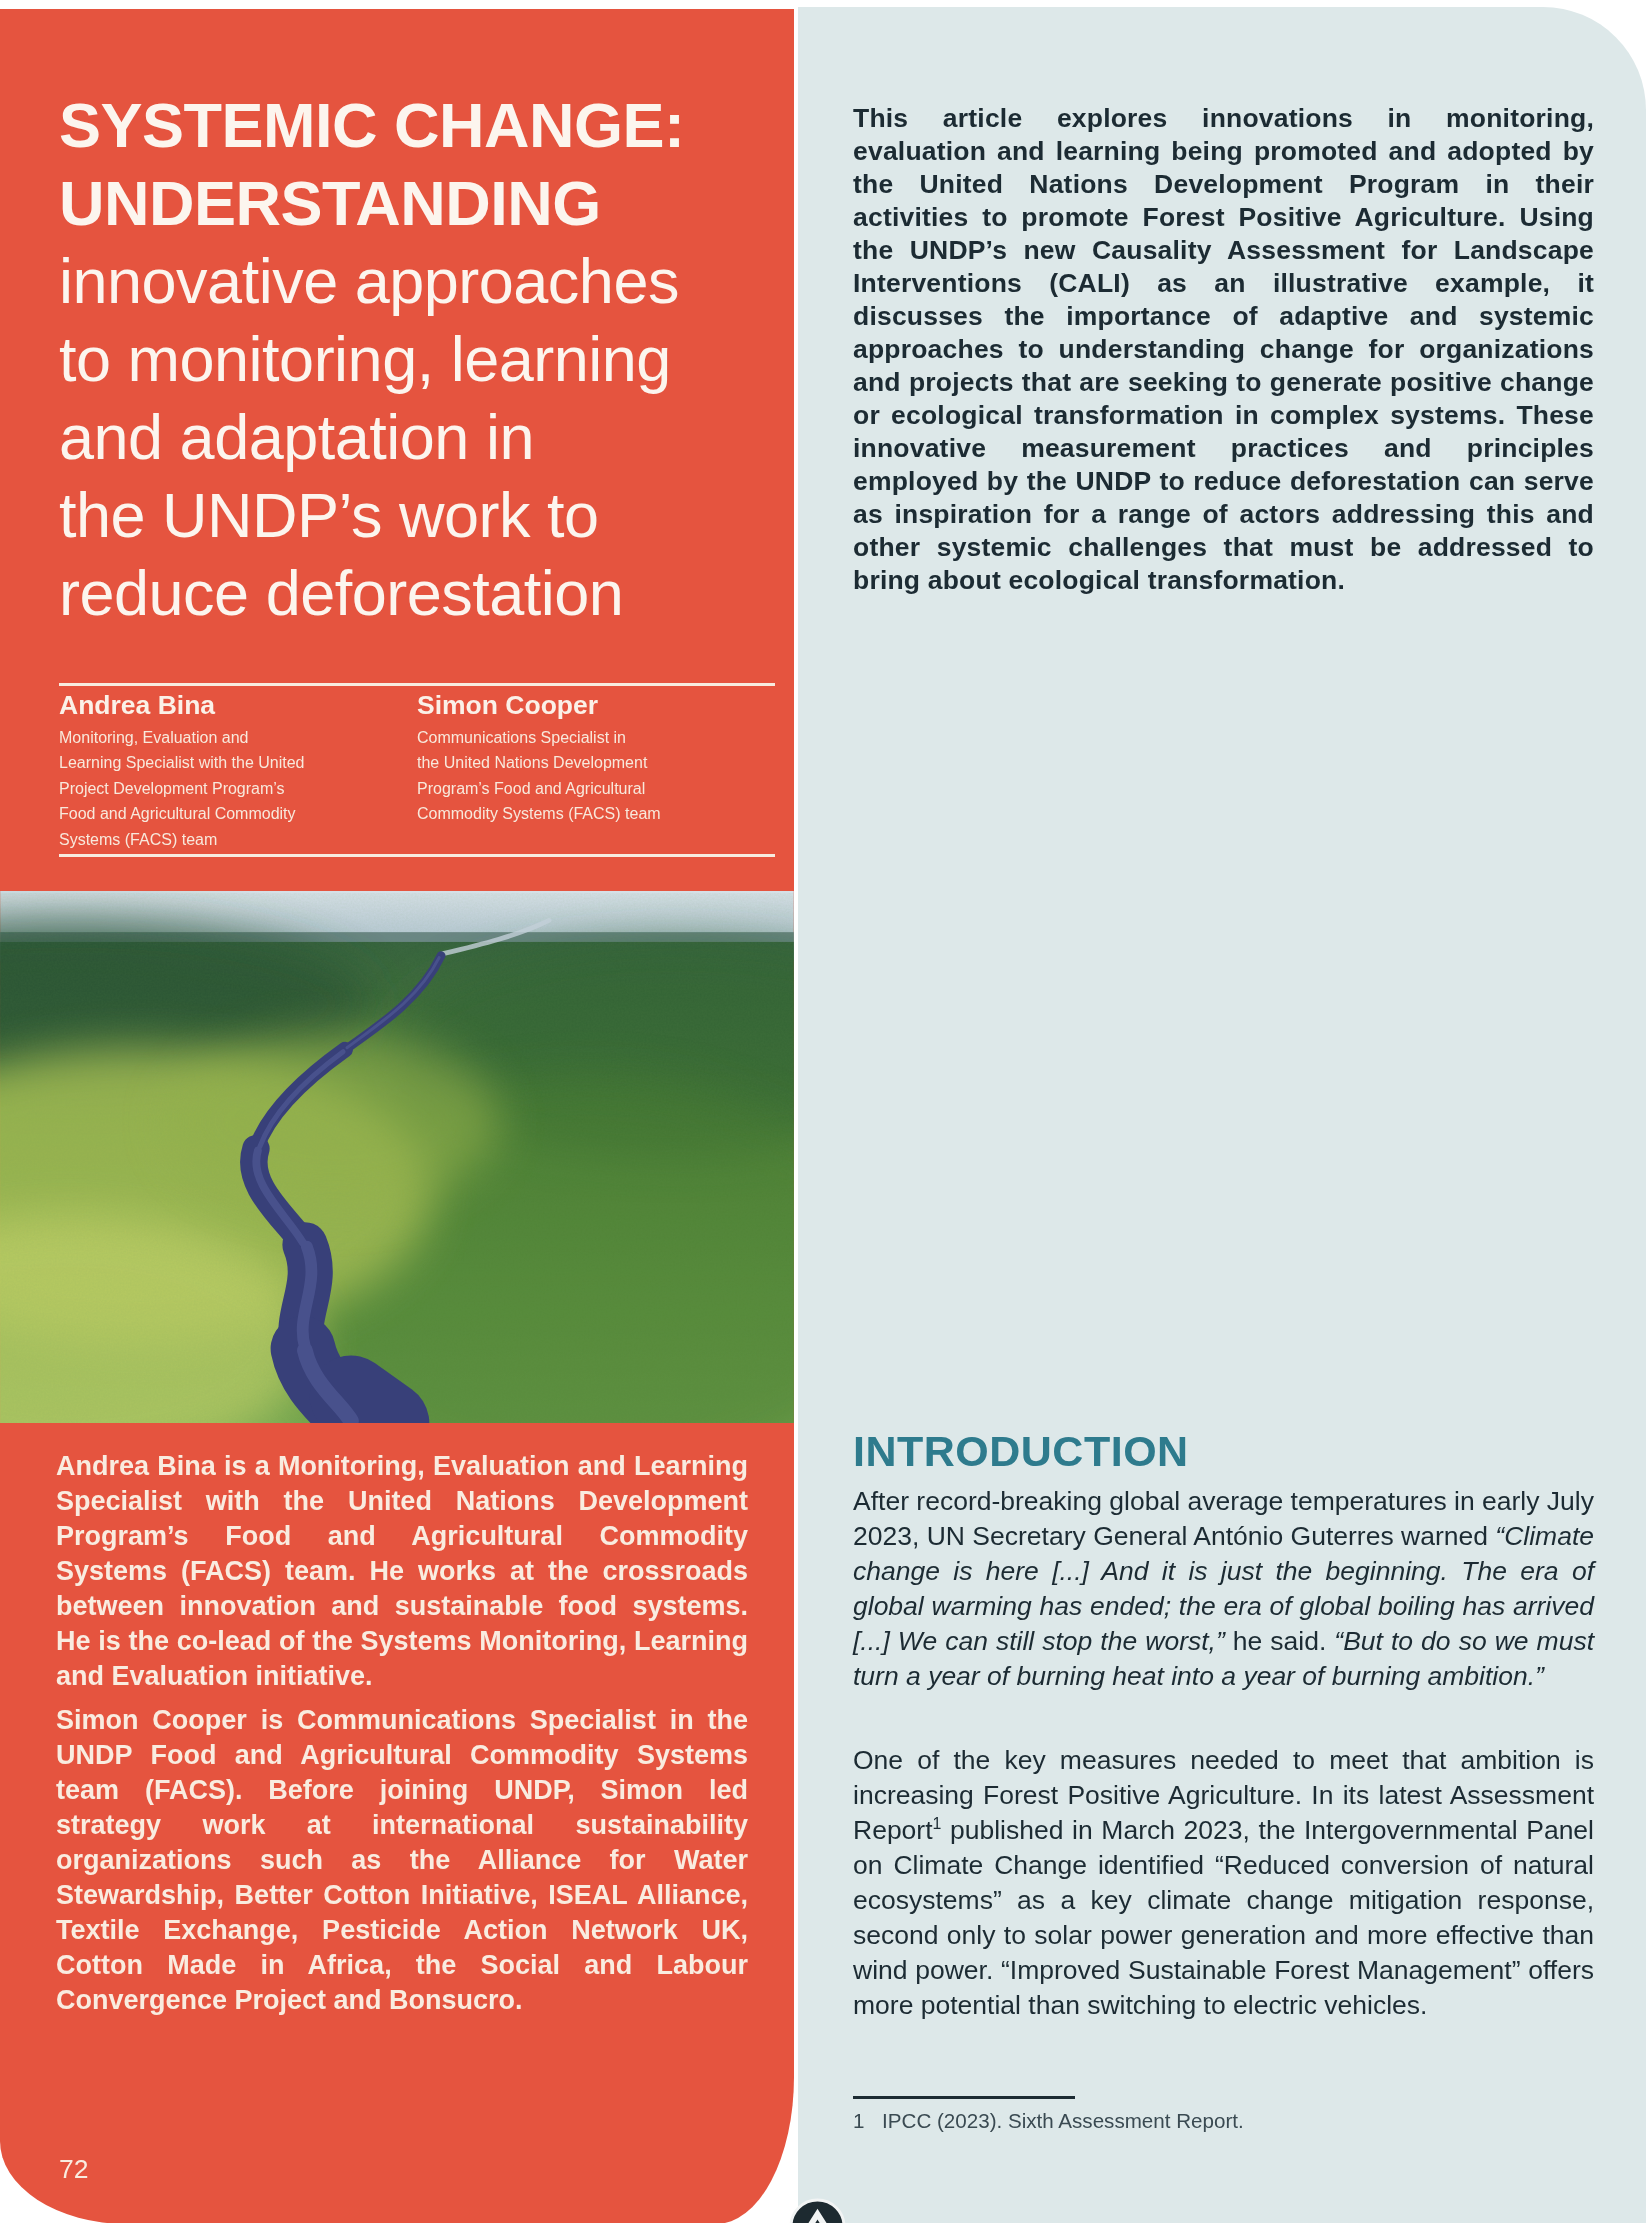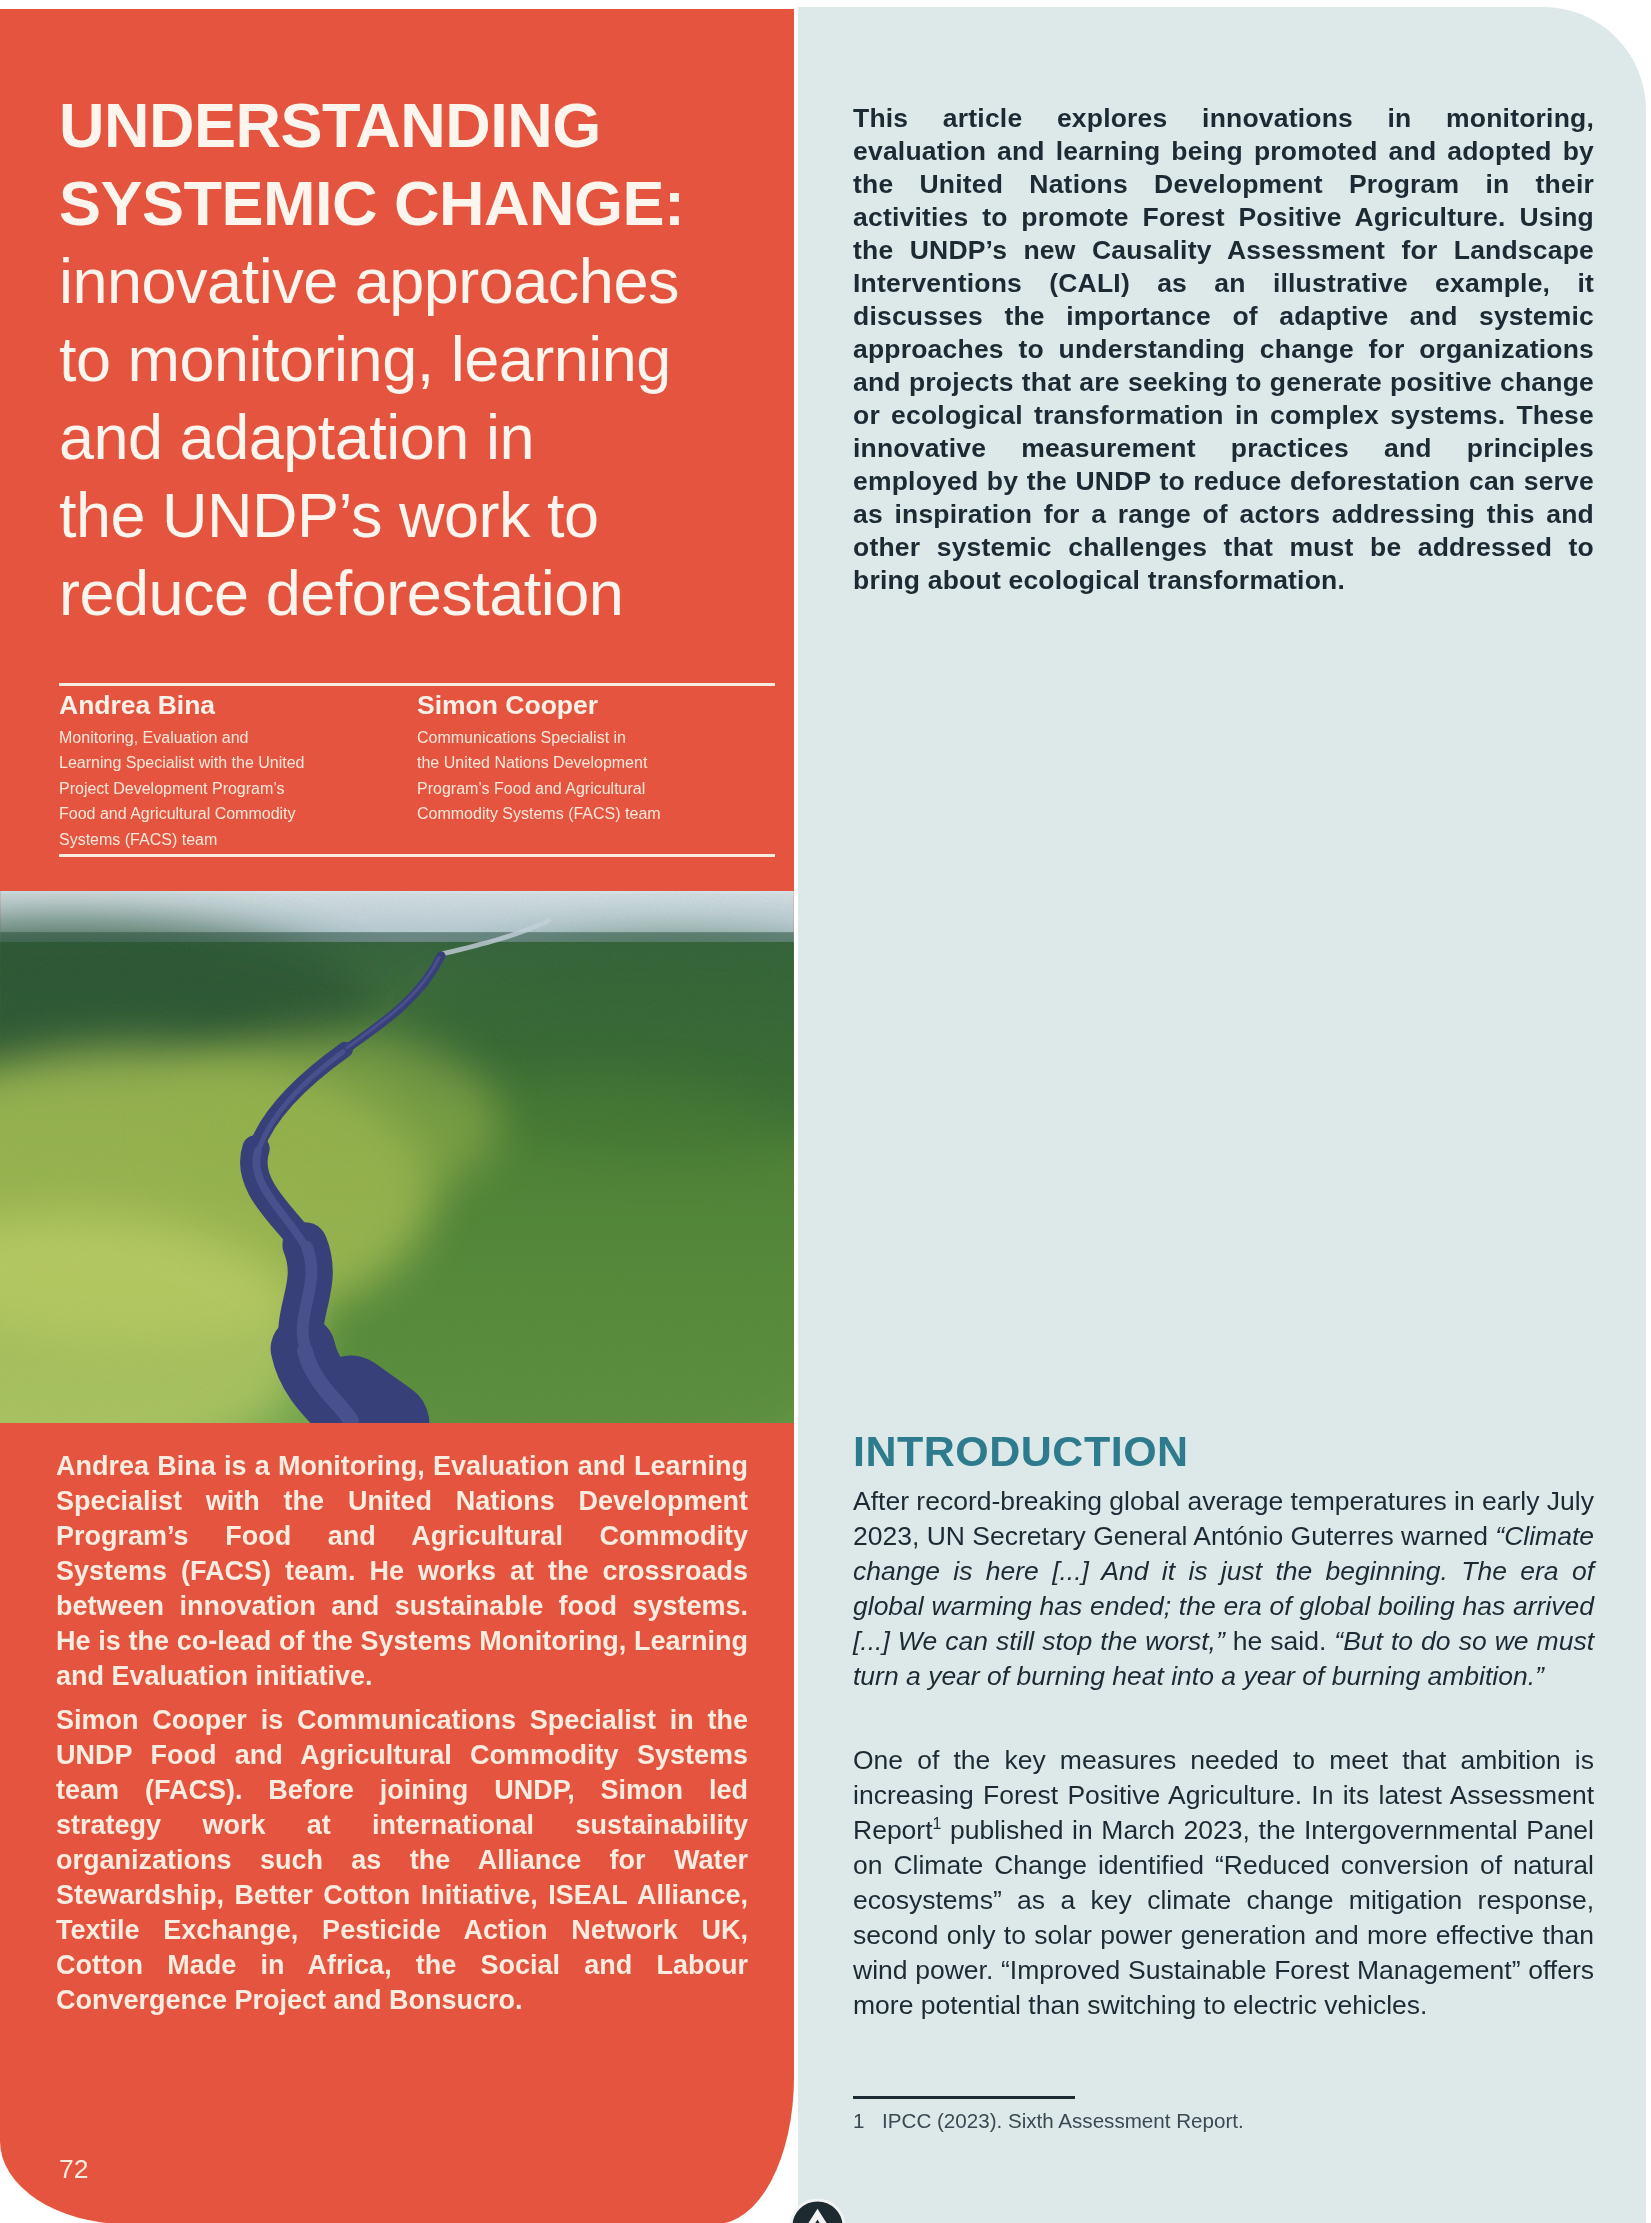--- a/index.html
+++ b/index.html
@@ -54,22 +54,22 @@
   
   .logo-badge{position:absolute;left:788px;top:2197px;width:59px;height:26.5px;overflow:hidden;}
 </style>
 </head>
 <body>
 
 <div class="red-panel"></div>
 <div class="light-panel"></div>
 
 <div class="title-block">
+  <div class="t-line t-bold">SYSTEMIC CHANGE:</div>
   <div class="t-line t-bold">UNDERSTANDING</div>
-  <div class="t-line t-bold">SYSTEMIC CHANGE:</div>
   <div class="t-line t-light">innovative approaches</div>
   <div class="t-line t-light">to monitoring, learning</div>
   <div class="t-line t-light">and adaptation in</div>
   <div class="t-line t-light">the UNDP’s work to</div>
   <div class="t-line t-light">reduce deforestation</div>
 </div>
 
 <div class="divider divider1"></div>
 
 <div class="authors">

